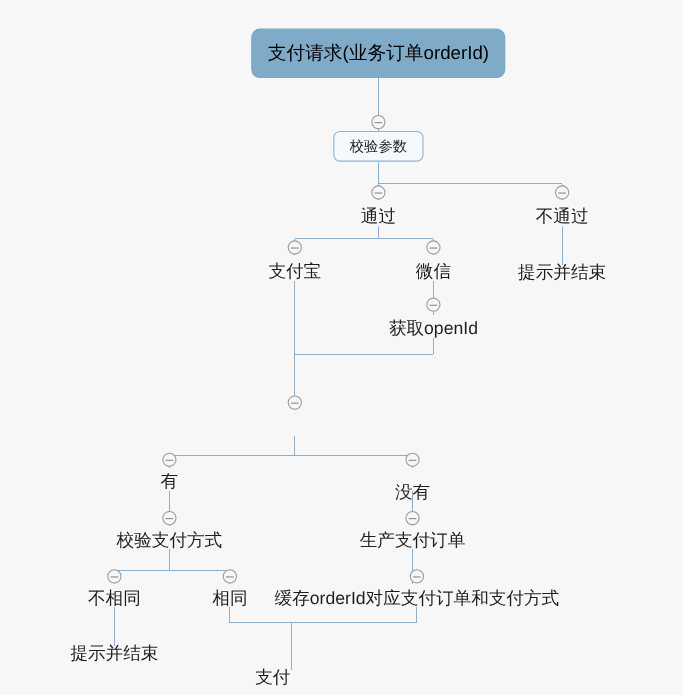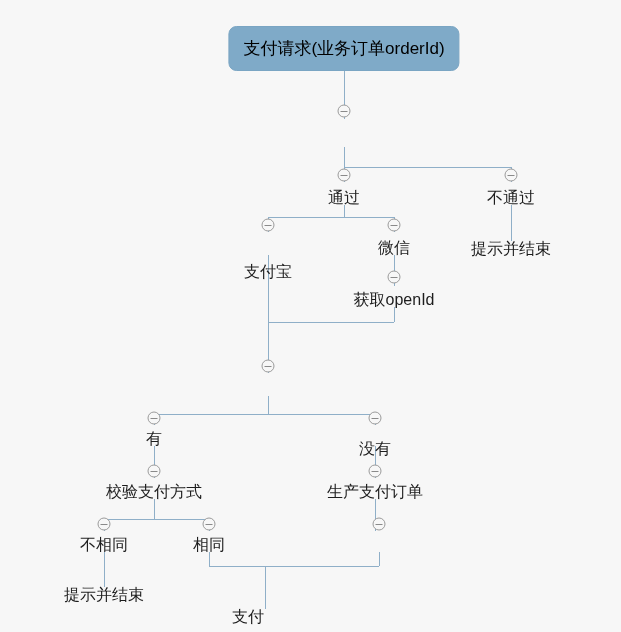--- a/index.html
+++ b/index.html
@@ -119,31 +119,32 @@
       <path d="M375,499 L375,531"></path>
 
       <path d="M104,552 L104,587"></path>
 
       <path d="M209,552 L209,566 M379,552 L379,566 M209,566 L379,566 M265,566 L265,609"></path>
     </g>
   </svg>
 
   <div class="node-root" style="left:344px; top:26px;">支付请求(业务订单orderId)</div>
 
+  <div class="node-box" style="left:344px; top:119px;">校验参数</div>
   <span class="collapse-icon" style="left:344px; top:111px;"></span>
 
   <div class="node-label" style="left:344px; top:189px;">通过</div>
   <span class="collapse-icon" style="left:344px; top:175px;"></span>
 
   <div class="node-label" style="left:511px; top:189px;">不通过</div>
   <span class="collapse-icon" style="left:511px; top:175px;"></span>
 
   <div class="node-label" style="left:511px; top:240px;">提示并结束</div>
 
-  <div class="node-label" style="left:268px; top:239px;margin-top:24px;">支付宝</div>
+  <div class="node-label" style="left:268px; top:239px;">支付宝</div>
   <span class="collapse-icon" style="left:268px; top:225px;"></span>
 
   <div class="node-label" style="left:394px; top:239px;">微信</div>
   <span class="collapse-icon" style="left:394px; top:225px;"></span>
 
   <div class="node-label" style="left:394px; top:291px;">获取openId</div>
   <span class="collapse-icon" style="left:394px; top:277px;"></span>
 
   <span class="collapse-icon" style="left:268px; top:366px;"></span>
 
@@ -158,19 +159,20 @@
 
   <div class="node-label" style="left:375px; top:483px;">生产支付订单</div>
   <span class="collapse-icon" style="left:375px; top:471px;"></span>
 
   <div class="node-label" style="left:104px; top:536px;">不相同</div>
   <span class="collapse-icon" style="left:104px; top:524px;"></span>
 
   <div class="node-label" style="left:209px; top:536px;">相同</div>
   <span class="collapse-icon" style="left:209px; top:524px;"></span>
 
+  <div class="node-label" style="left:379px; top:536px;">缓存orderId对应支付订单和支付方式</div>
   <span class="collapse-icon" style="left:379px; top:524px;"></span>
 
   <div class="node-label" style="left:104px; top:586px;">提示并结束</div>
 
   <div class="node-label" style="left:248px; top:608px;">支付</div>
 
 </div>
 
 </body></html>

